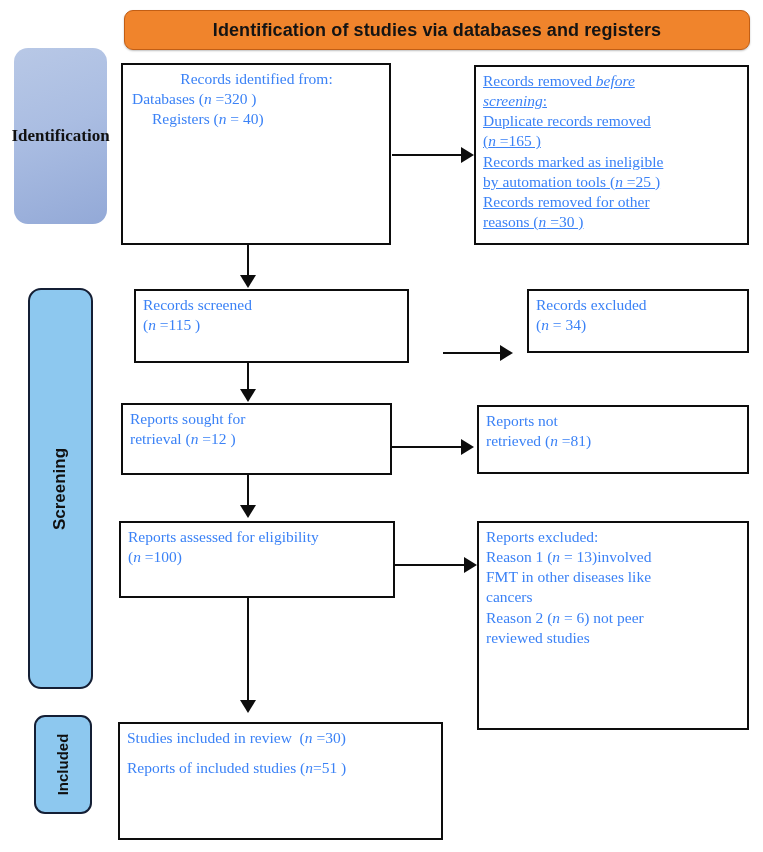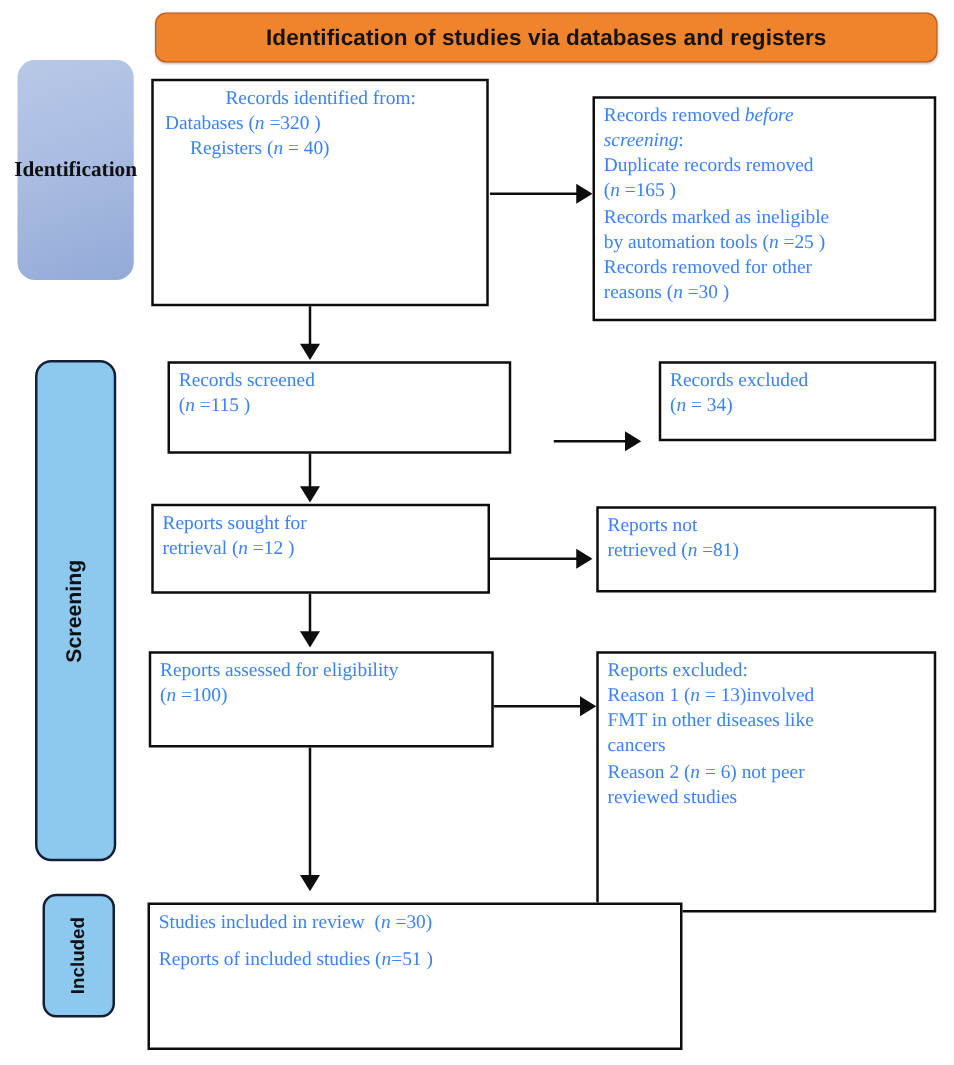--- a/index.html
+++ b/index.html
@@ -118,28 +118,28 @@
     margin: 0;
     padding: 0;
     white-space: pre-wrap;
   }
   .fbox .em {
     font-style: italic;
   }
 
   
   .box-identified { left: 121px; top: 63px;  width: 270px; height: 182px; }
-  .box-removed    { left: 474px; top: 77px;  width: 275px; height: 180px; }
+  .box-removed    { left: 474px; top: 65px;  width: 275px; height: 180px; text-decoration: underline; }
   .box-screened   { left: 134px; top: 289px; width: 275px; height: 74px;  }
   .box-excluded   { left: 527px; top: 289px; width: 222px; height: 64px;  }
   .box-sought     { left: 121px; top: 403px; width: 271px; height: 72px;  }
   .box-notretr    { left: 477px; top: 405px; width: 272px; height: 69px;  }
   .box-assessed   { left: 119px; top: 521px; width: 276px; height: 77px;  }
   .box-repexcl    { left: 477px; top: 521px; width: 272px; height: 209px; }
-  .box-included   { left: 118px; top: 722px; width: 428px; height: 118px; }
+  .box-included   { left: 118px; top: 722px; width: 325px; height: 118px; }
 
   .box-identified p:first-child { text-align: center; }
   .box-identified .reg { padding-left: 22px; }
   .box-identified .dbs { padding-left: 2px; }
 
   
   .vline {
     position: absolute;
     width: 2px;
     background: #0d0d0d;

